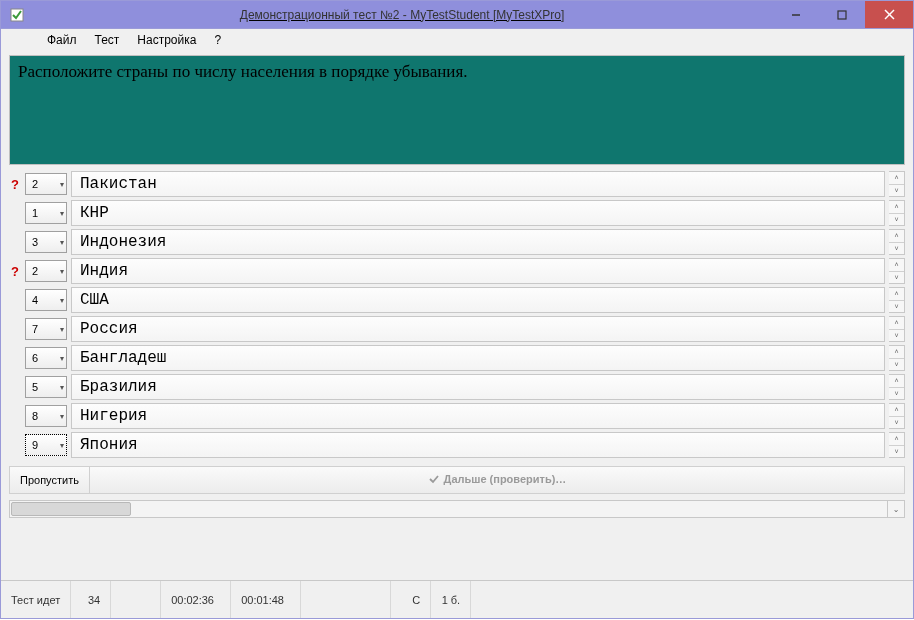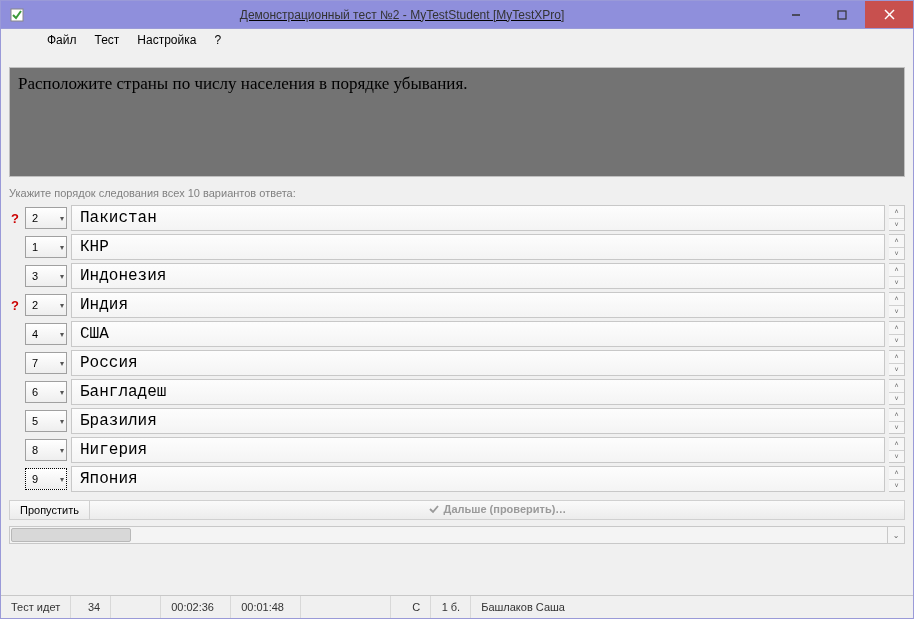--- a/index.html
+++ b/index.html
@@ -13,44 +13,44 @@
 .winbtn.close { background: #c8504e; color: #fff; width: 48px; }
 .winbtn svg { display: block; }
 
 .client { border: 1px solid #9a9ad8; border-top: none; height: 590px; background: #f0f0f0; display: flex; flex-direction: column; }
 
 .menubar { height: 22px; background: #f0f0f0; display: flex; align-items: center; padding: 0 6px; font-size: 12px; gap: 2px; margin-left: 32px; }
 .menuitem { padding: 2px 8px; }
 
 .progress { height: 18px; padding: 2px 8px; color: #808080; font-size: 11px; }
 
-.question-box { margin: 16px 8px 6px 8px; background: #737373; border: 1px solid #c0c0c0; height: 110px; padding: 6px 8px; font-family: "Times New Roman", serif; font-size: 17px; color: #000; }
+.question-box { margin: 4px 8px 6px 8px; background: #0f766e; border: 1px solid #c0c0c0; height: 110px; padding: 6px 8px; font-family: "Times New Roman", serif; font-size: 17px; color: #000; }
 
 .instruction { padding: 4px 8px 6px 8px; color: #808080; font-size: 11px; }
 
 .answers { margin: 0 8px; display: flex; flex-direction: column; gap: 3px; }
 .answer-row { display: flex; align-items: stretch; height: 26px; gap: 4px; }
 .warn { width: 12px; display: flex; align-items: center; justify-content: center; color: #c00; font-weight: bold; font-size: 13px; }
 .order-select { width: 42px; height: 22px; margin-top: 2px; border: 1px solid #a0a0a0; background: linear-gradient(#fff,#eee); display: flex; align-items: center; justify-content: space-between; padding: 0 2px 0 6px; font-size: 11px; }
 .order-select.active { border: 1px dotted #000; }
 .order-select .chev { font-size: 8px; color: #555; }
 .answer-text { flex: 1; background: linear-gradient(#fdfdfd,#f4f4f4); border: 1px solid #c8c8c8; display: flex; align-items: center; padding: 0 8px; font-family: Liberation Mono, monospace; font-size: 16px; }
 .spin { width: 16px; display: flex; flex-direction: column; border: 1px solid #c8c8c8; border-left: none; background: #f7f7f7; }
 .spin div { flex: 1; display: flex; align-items: center; justify-content: center; font-size: 7px; color: #666; line-height: 1; }
 .spin div:first-child { border-bottom: 1px solid #d0d0d0; }
 
-.button-row { margin: 8px 8px 4px 8px; height: 20px; display: flex; align-items: center; background: linear-gradient(#fafafa,#ececec); border: 1px solid #d0d0d0; }
+.button-row { margin: 8px 8px 4px 8px; height: 28px; display: flex; align-items: center; background: linear-gradient(#fafafa,#ececec); border: 1px solid #d0d0d0; }
 .skip-btn { height: 100%; padding: 0 10px; border-right: 1px solid #d0d0d0; display: flex; align-items: center; font-size: 11px; }
 .next-btn { flex: 1; display: flex; align-items: flex-start; justify-content: center; color: #9a9a9a; font-size: 11px; gap: 4px; font-weight: bold; }
 
 .hscroll { margin: 2px 8px 4px 8px; height: 18px; border: 1px solid #c8c8c8; background: #f4f4f4; position: relative; }
 .hscroll .thumb { position: absolute; left: 1px; top: 1px; height: 14px; width: 120px; background: #d8d8d8; border: 1px solid #b8b8b8; border-radius: 2px; }
 .hscroll .rbtn { position: absolute; right: 0; top: 0; width: 17px; height: 100%; border-left: 1px solid #c8c8c8; display: flex; align-items: center; justify-content: center; font-size: 8px; color: #666; }
 
-.statusbar { height: 23px; border-top: 1px solid #c8c8c8; background: #f0f0f0; display: flex; align-items: center; font-size: 11px; color: #333; }
+.statusbar { height: 38px; border-top: 1px solid #c8c8c8; background: #f0f0f0; display: flex; align-items: center; font-size: 11px; color: #333; }
 .statusbar div { padding: 0 10px; border-right: 1px solid #d8d8d8; height: 100%; display: flex; align-items: center; }
 .statusbar .cell-wide { min-width: 70px; }
 .statusbar .cell-narrow { min-width: 40px; justify-content: flex-end; }
 .statusbar .name { flex: 1; border-right: none; }
 </style>
 </head>
 <body>
 
 <div class="titlebar">
   <span class="icon">
@@ -85,21 +85,20 @@
   <div class="menubar">
     <span class="menuitem">Файл</span>
     <span class="menuitem">Тест</span>
     <span class="menuitem">Настройка</span>
     <span class="menuitem">?</span>
   </div>
 
 
   <div class="question-box">Расположите страны по числу населения в порядке убывания.</div>
 
-  <div class="instruction">Укажите порядок следования всех 10 вариантов ответа:</div>
 
   <div class="answers">
       <div class="answer-row">
         <div class="warn">?</div>
         <div class="order-select">
           <span>2</span>
           <span class="chev">▾</span>
         </div>
         <div class="answer-text">Пакистан</div>
         <div class="spin">
@@ -238,16 +237,15 @@
 
   <div class="statusbar">
     <div class="cell-wide">Тест идет</div>
     <div class="cell-narrow">34</div>
     <div class="cell-narrow" style="min-width:50px"></div>
     <div class="cell-wide">00:02:36</div>
     <div class="cell-wide">00:01:48</div>
     <div class="cell-wide" style="min-width:90px"></div>
     <div class="cell-narrow">С</div>
     <div class="cell-narrow">1 б.</div>
-    <div class="name">Башлаков Саша</div>
   </div>
 
 </div>
 
 </body></html>

